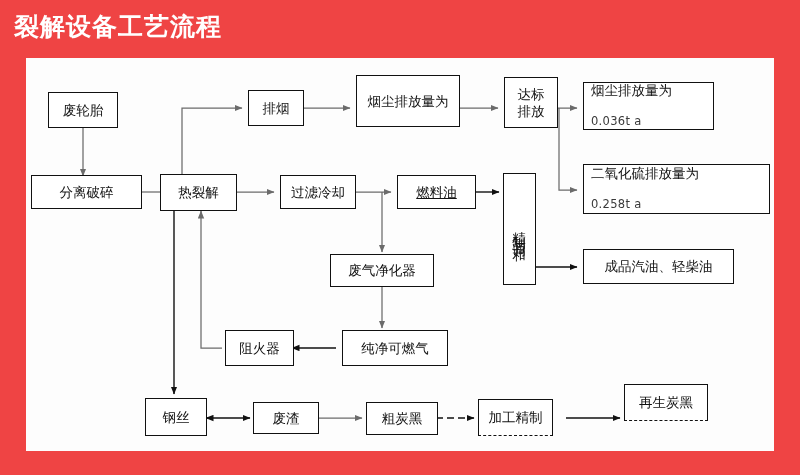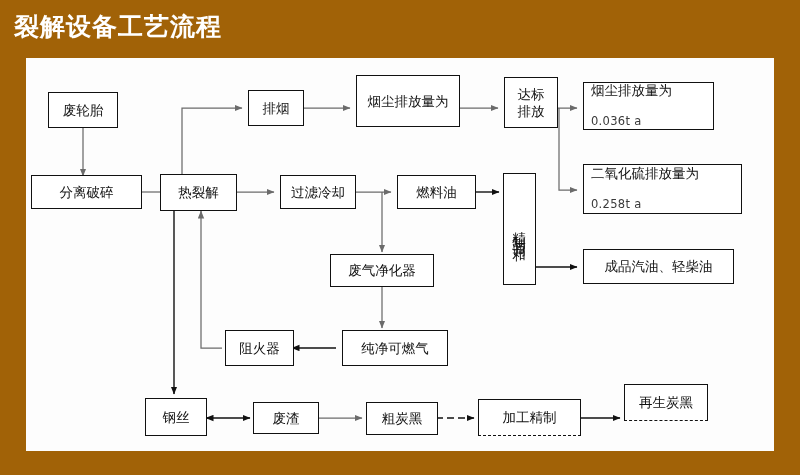--- a/index.html
+++ b/index.html
@@ -5,21 +5,21 @@
 <style>
   html,body{margin:0;padding:0;}
   body{
     width:800px;height:475px;
     background:#36a052;
     font-family:"DejaVu Sans","Liberation Sans",sans-serif;
     overflow:hidden;
   }
   #app{
     position:relative;width:800px;height:475px;
-    background:#a16207;
+    background:#ef4444;
     box-sizing:border-box;
   }
   #title{
     position:absolute;left:14px;top:12px;
     color:#ffffff;
     font-size:25px;
     font-weight:bold;
     letter-spacing:1px;
     line-height:30px;
     white-space:nowrap;
@@ -165,30 +165,30 @@
 
     <div class="node" style="left:478px;top:19px;width:54px;height:51px;padding:0 6px;">
       <span>达标排放</span>
     </div>
 
     <div class="node two-line" style="left:557px;top:24px;width:131px;height:48px;">
       <span>烟尘排放量为</span>
       <span class="sub">0.036t a</span>
     </div>
 
-    <div class="node two-line" style="left:557px;top:106px;width:159px;height:50px;">
+    <div class="node two-line" style="left:557px;top:106px;width:187px;height:50px;">
       <span>二氧化硫排放量为</span>
       <span class="sub">0.258t a</span>
     </div>
 
     <div class="node" style="left:254px;top:117px;width:76px;height:34px;">
       <span>过滤冷却</span>
     </div>
 
-    <div class="node" style="left:371px;top:117px;width:79px;height:34px;">
+    <div class="node" style="left:371px;top:117px;width:79px;height:34px;text-decoration:underline;">
       <span>燃料油</span>
     </div>
 
     <div class="node vertical" style="left:477px;top:115px;width:33px;height:112px;">
       <span>精制与调和</span>
     </div>
 
     <div class="node" style="left:557px;top:191px;width:151px;height:35px;">
       <span>成品汽油、轻柴油</span>
     </div>
@@ -210,21 +210,21 @@
     </div>
 
     <div class="node" style="left:340px;top:344px;width:72px;height:33px;">
       <span>粗炭黑</span>
     </div>
 
     <div class="node" style="left:227px;top:344px;width:66px;height:32px;">
       <span>废渣</span>
     </div>
 
-    <div class="node dashed-bottom" style="left:452px;top:341px;width:103px;height:37px;">
+    <div class="node dashed-bottom" style="left:452px;top:341px;width:75px;height:37px;">
       <span>加工精制</span>
     </div>
 
     <div class="node dashed-bottom" style="left:598px;top:326px;width:84px;height:37px;">
       <span>再生炭黑</span>
     </div>
 
   </div>
 </div>
 

